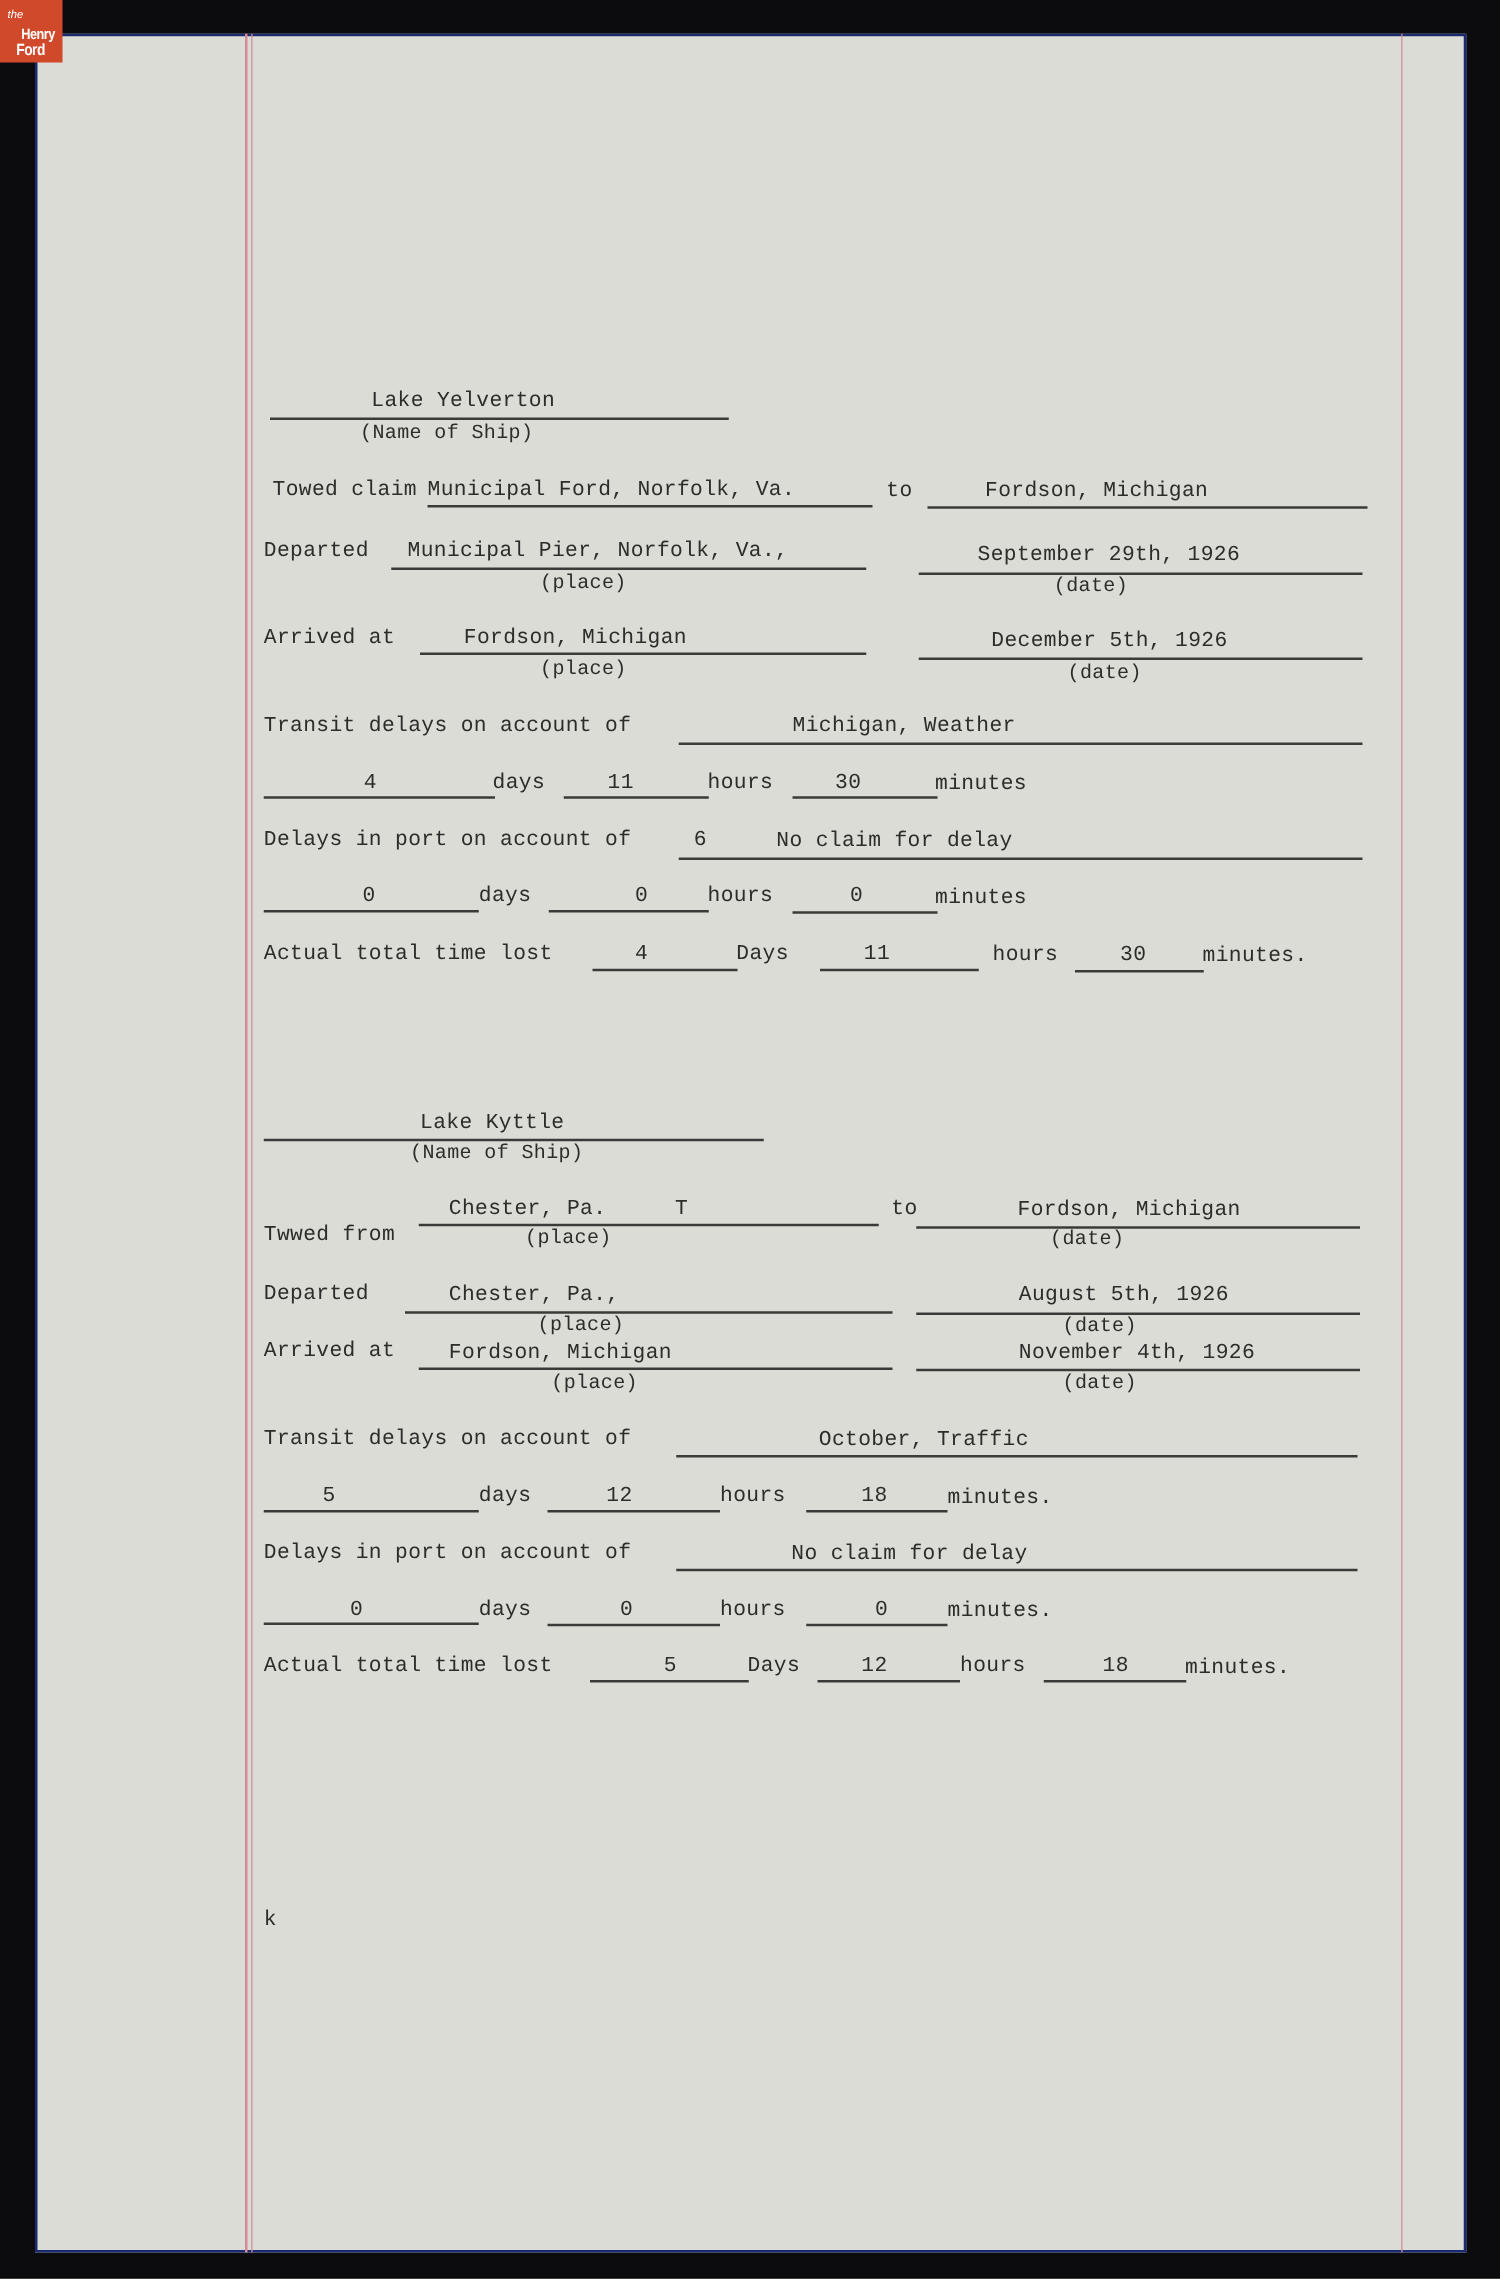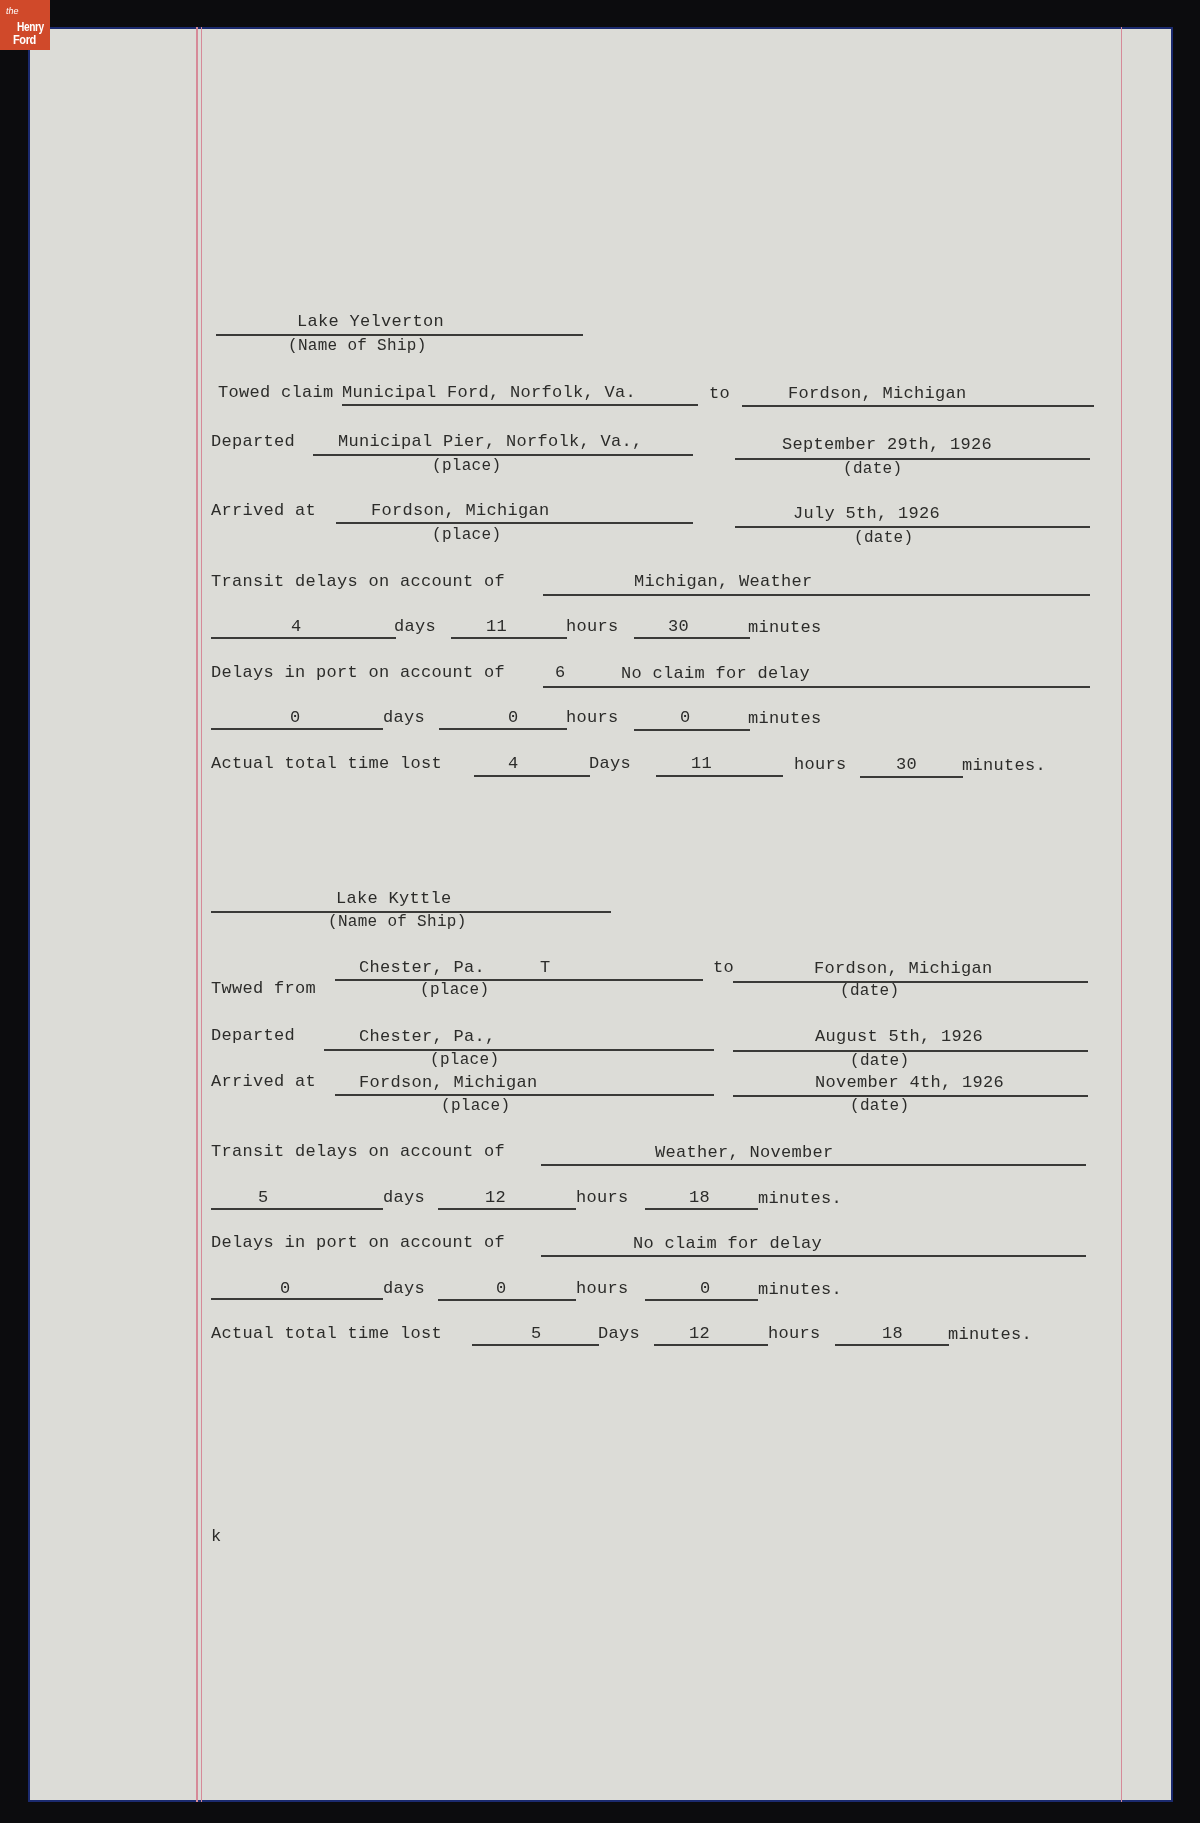--- a/index.html
+++ b/index.html
@@ -62,32 +62,32 @@
   <span class="t small" style="left:288px;top:338px">(Name of Ship)</span>
 
   <span class="t" style="left:218px;top:384px">Towed claim</span>
   <span class="t" style="left:342px;top:384px">Municipal Ford, Norfolk, Va.</span>
   <div class="line" style="left:342px;top:404px;width:356px"></div>
   <span class="t" style="left:709px;top:385px">to</span>
   <span class="t" style="left:788px;top:385px">Fordson, Michigan</span>
   <div class="line" style="left:742px;top:405px;width:352px"></div>
 
   <span class="t" style="left:211px;top:433px">Departed</span>
-  <span class="t" style="left:338px;top:433px">Municipal Pier, Norfolk, Va.,</span>
+  <span class="t" style="left:326px;top:433px">Municipal Pier, Norfolk, Va.,</span>
   <div class="line" style="left:313px;top:454px;width:380px"></div>
   <span class="t small" style="left:432px;top:458px">(place)</span>
   <span class="t" style="left:782px;top:436px">September 29th, 1926</span>
   <div class="line" style="left:735px;top:458px;width:355px"></div>
   <span class="t small" style="left:843px;top:461px">(date)</span>
 
   <span class="t" style="left:211px;top:502px">Arrived at</span>
   <span class="t" style="left:371px;top:502px">Fordson, Michigan</span>
   <div class="line" style="left:336px;top:522px;width:357px"></div>
   <span class="t small" style="left:432px;top:527px">(place)</span>
-  <span class="t" style="left:793px;top:505px">July 5th, 1926</span>
+  <span class="t" style="left:793px;top:505px">December 5th, 1926</span>
   <div class="line" style="left:735px;top:526px;width:355px"></div>
   <span class="t small" style="left:854px;top:530px">(date)</span>
 
   <span class="t" style="left:211px;top:573px">Transit delays on account of</span>
   <span class="t" style="left:634px;top:573px">Michigan, Weather</span>
   <div class="line" style="left:543px;top:594px;width:547px"></div>
 
   <span class="t" style="left:291px;top:618px">4</span>
   <div class="line" style="left:211px;top:637px;width:185px"></div>
   <span class="t" style="left:394px;top:618px">days</span>
@@ -150,21 +150,21 @@
 
   <span class="t" style="left:211px;top:1073px">Arrived at</span>
   <span class="t" style="left:359px;top:1074px">Fordson, Michigan</span>
   <div class="line" style="left:335px;top:1094px;width:379px"></div>
   <span class="t small" style="left:441px;top:1098px">(place)</span>
   <span class="t" style="left:815px;top:1074px">November 4th, 1926</span>
   <div class="line" style="left:733px;top:1095px;width:355px"></div>
   <span class="t small" style="left:850px;top:1098px">(date)</span>
 
   <span class="t" style="left:211px;top:1143px">Transit delays on account of</span>
-  <span class="t" style="left:655px;top:1144px">Weather, November</span>
+  <span class="t" style="left:655px;top:1144px">October, Traffic</span>
   <div class="line" style="left:541px;top:1164px;width:545px"></div>
 
   <span class="t" style="left:258px;top:1189px">5</span>
   <div class="line" style="left:211px;top:1208px;width:172px"></div>
   <span class="t" style="left:383px;top:1189px">days</span>
   <span class="t" style="left:485px;top:1189px">12</span>
   <div class="line" style="left:438px;top:1208px;width:138px"></div>
   <span class="t" style="left:576px;top:1189px">hours</span>
   <span class="t" style="left:689px;top:1189px">18</span>
   <div class="line" style="left:645px;top:1208px;width:113px"></div>

